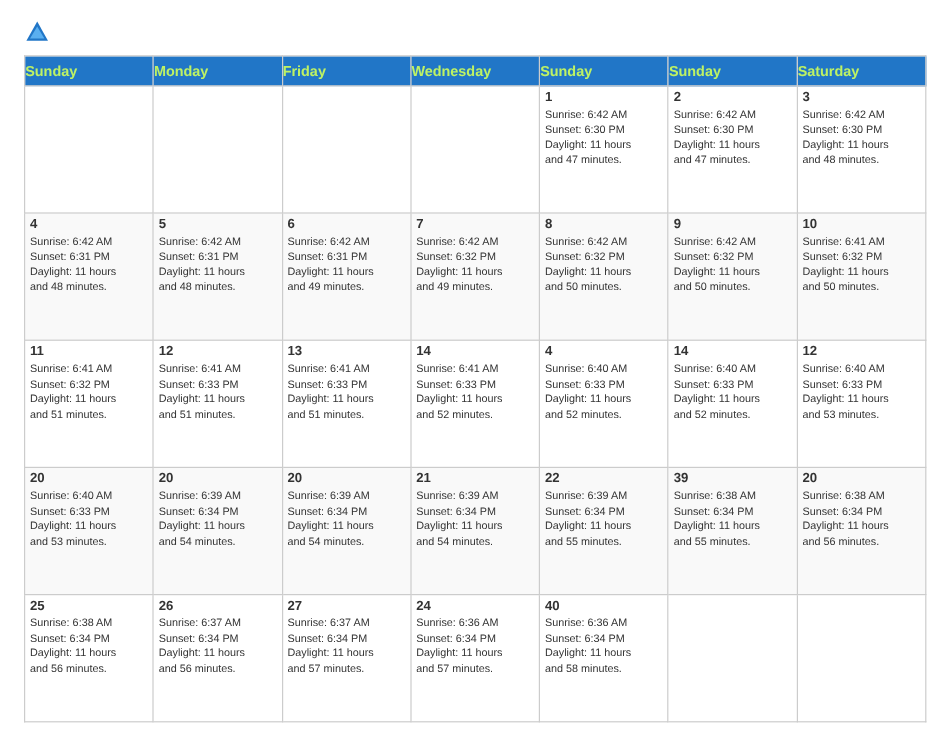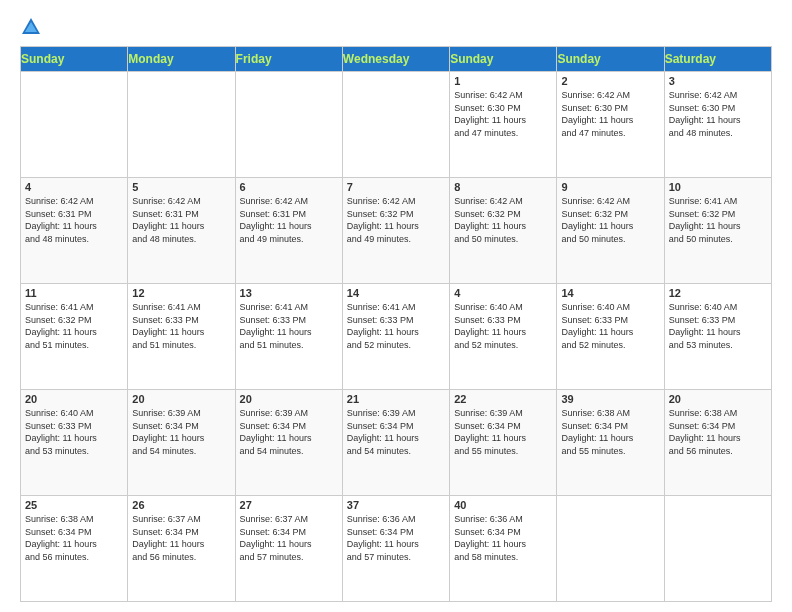--- a/index.html
+++ b/index.html
@@ -249,21 +249,21 @@
           </td>
           <td>
             <span class="day-num">26</span>
             <div class="day-info">Sunrise: 6:37 AM<br>Sunset: 6:34 PM<br>Daylight: 11 hours<br>and 56 minutes.</div>
           </td>
           <td>
             <span class="day-num">27</span>
             <div class="day-info">Sunrise: 6:37 AM<br>Sunset: 6:34 PM<br>Daylight: 11 hours<br>and 57 minutes.</div>
           </td>
           <td>
-            <span class="day-num">37</span>
+            <span class="day-num">24</span>
             <div class="day-info">Sunrise: 6:36 AM<br>Sunset: 6:34 PM<br>Daylight: 11 hours<br>and 57 minutes.</div>
           </td>
           <td>
             <span class="day-num">40</span>
             <div class="day-info">Sunrise: 6:36 AM<br>Sunset: 6:34 PM<br>Daylight: 11 hours<br>and 58 minutes.</div>
           </td>
           <td class="empty"></td>
           <td class="empty"></td>
         </tr>
       </tbody>

